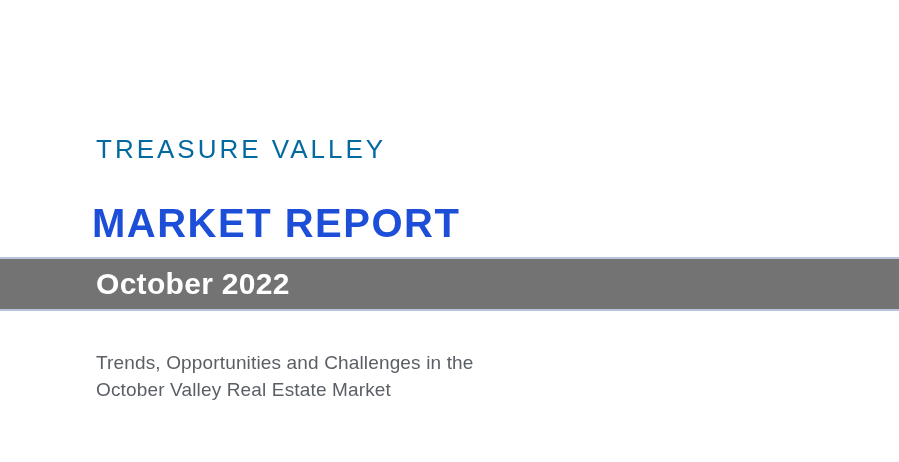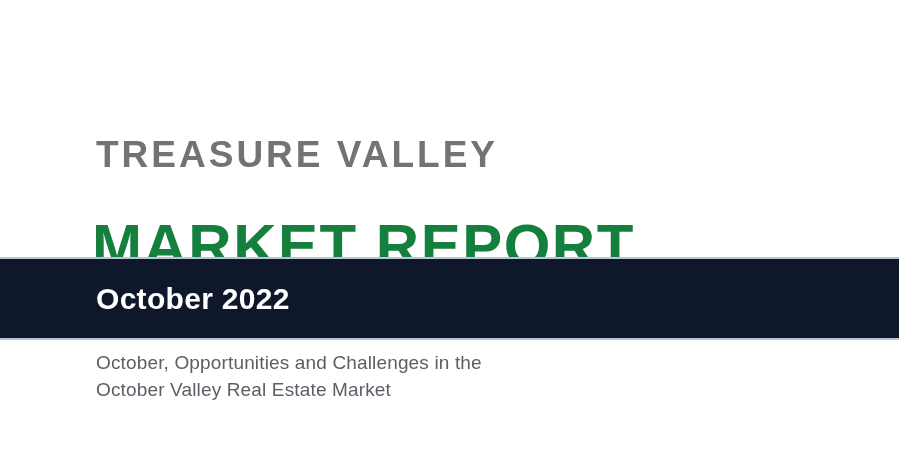--- a/index.html
+++ b/index.html
@@ -19,49 +19,49 @@
     position: absolute;
     inset: 0;
     background: #ffffff;
   }
 
   
   .kicker {
     position: absolute;
     left: 96px;
     top: 136px;
-    font-size: 37px;
-    font-weight: bold;
+    font-size: 26px;
+    font-weight: normal;
     letter-spacing: 3.0px;
-    color: #737373;
+    color: #0369a1;
     line-height: 1;
     white-space: nowrap;
   }
 
   
   .main-title {
     position: absolute;
     left: 92px;
     top: 176px;
-    font-size: 60px;
+    font-size: 40px;
     font-weight: bold;
     letter-spacing: 1.5px;
-    color: #15803d;
+    color: #1d4ed8;
     line-height: 1;
     white-space: nowrap;
   }
 
   
   .date-band {
     position: absolute;
     left: 0;
     right: 0;
     top: 257px;
-    height: 83px;
-    background: #0f172a;
+    height: 54px;
+    background: #737373;
     border-top: 2px solid #b9c3da;
     border-bottom: 2px solid #b9c3da;
     box-sizing: border-box;
   }
   .date-label {
     position: absolute;
     left: 96px;
     top: 50%;
     transform: translateY(-50%);
     font-size: 30px;
@@ -94,17 +94,17 @@
 
   <div class="kicker">TREASURE VALLEY</div>
 
   <h1 class="main-title">MARKET REPORT</h1>
 
   <div class="date-band">
     <div class="date-label">October 2022</div>
   </div>
 
   <div class="subtitle">
-    <span class="subtitle-line">October, Opportunities and Challenges in the</span>
+    <span class="subtitle-line">Trends, Opportunities and Challenges in the</span>
     <span class="subtitle-line">October Valley Real Estate Market</span>
   </div>
 
 </div>
 
 </body></html>

